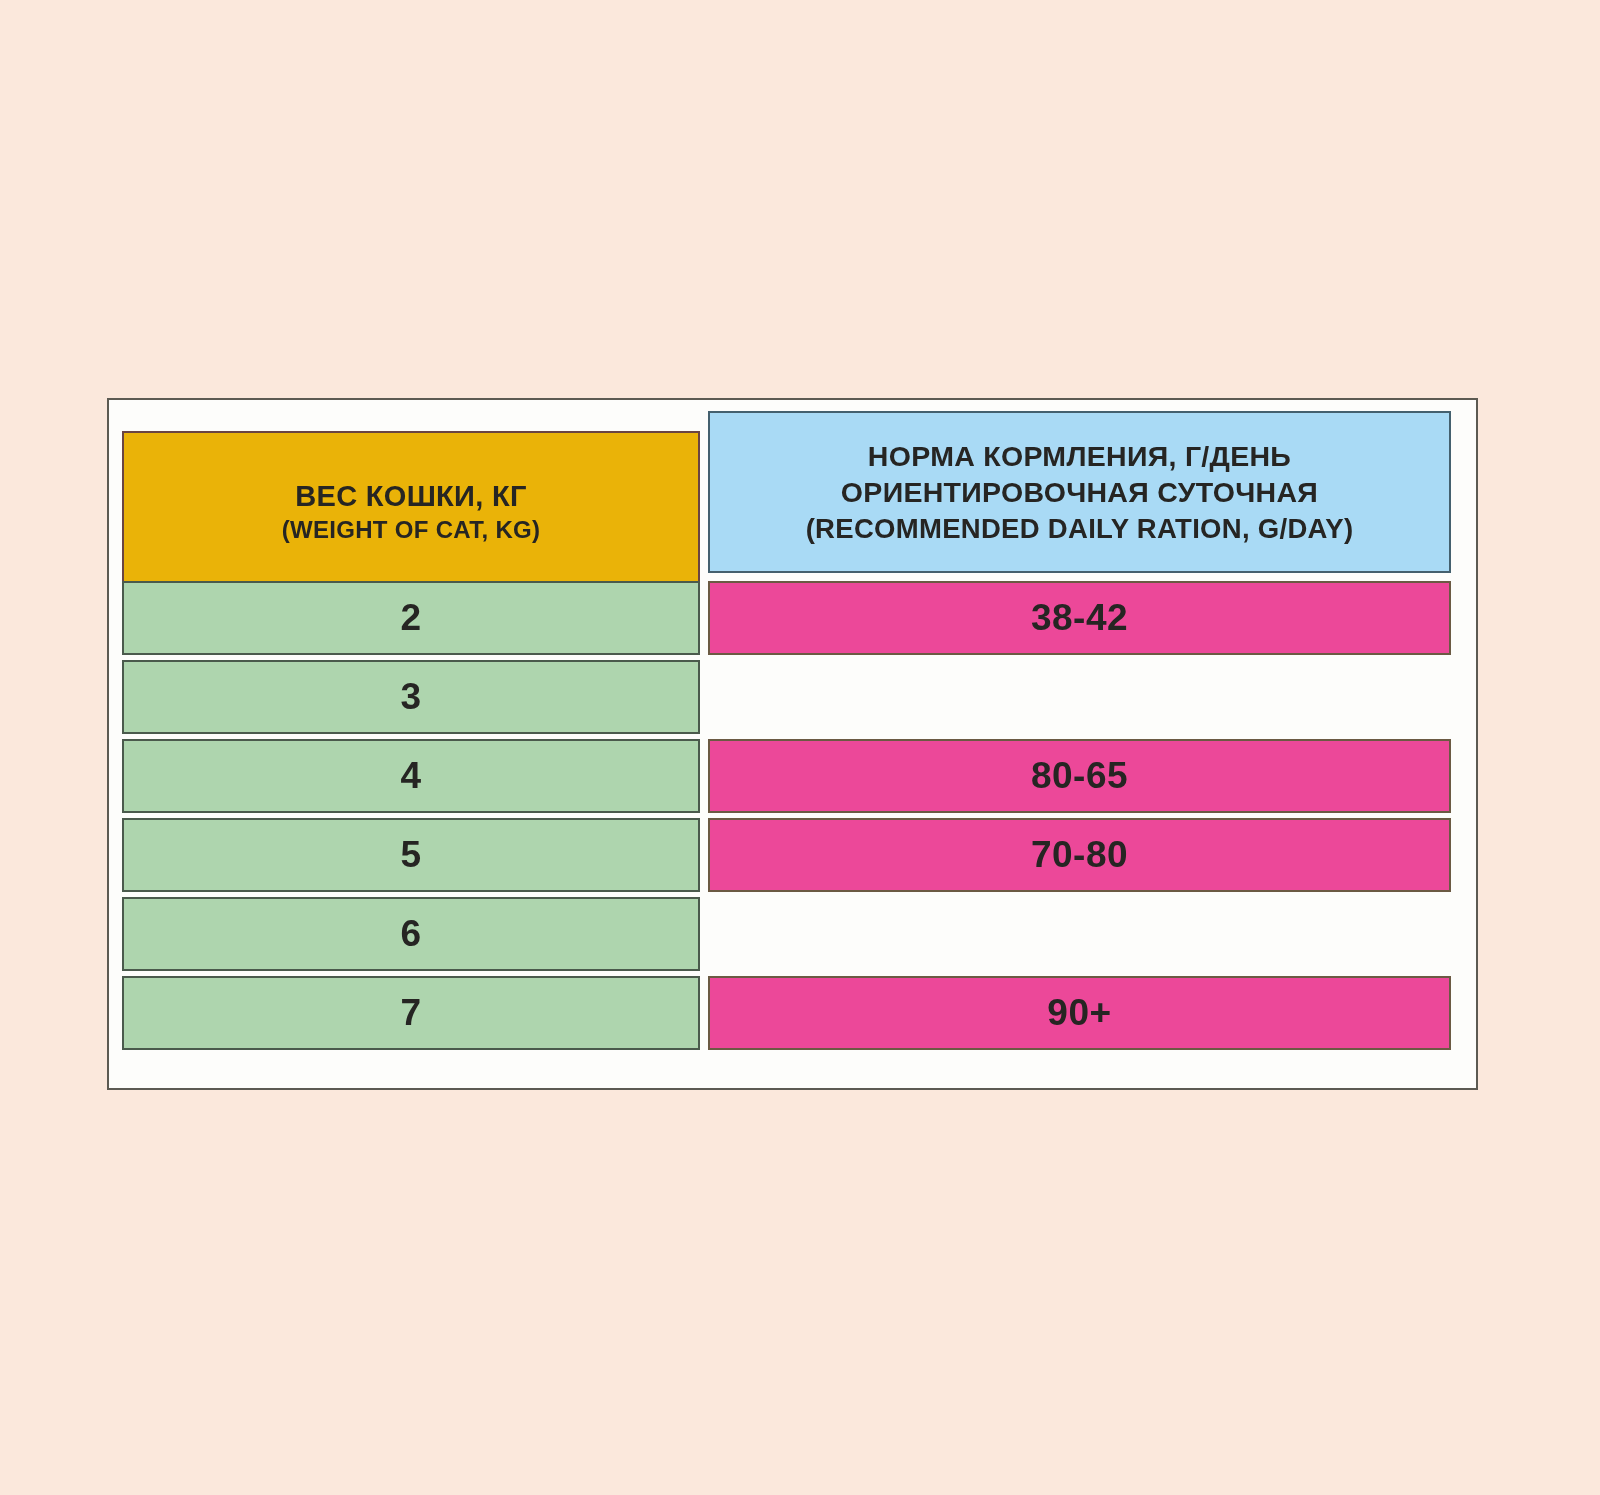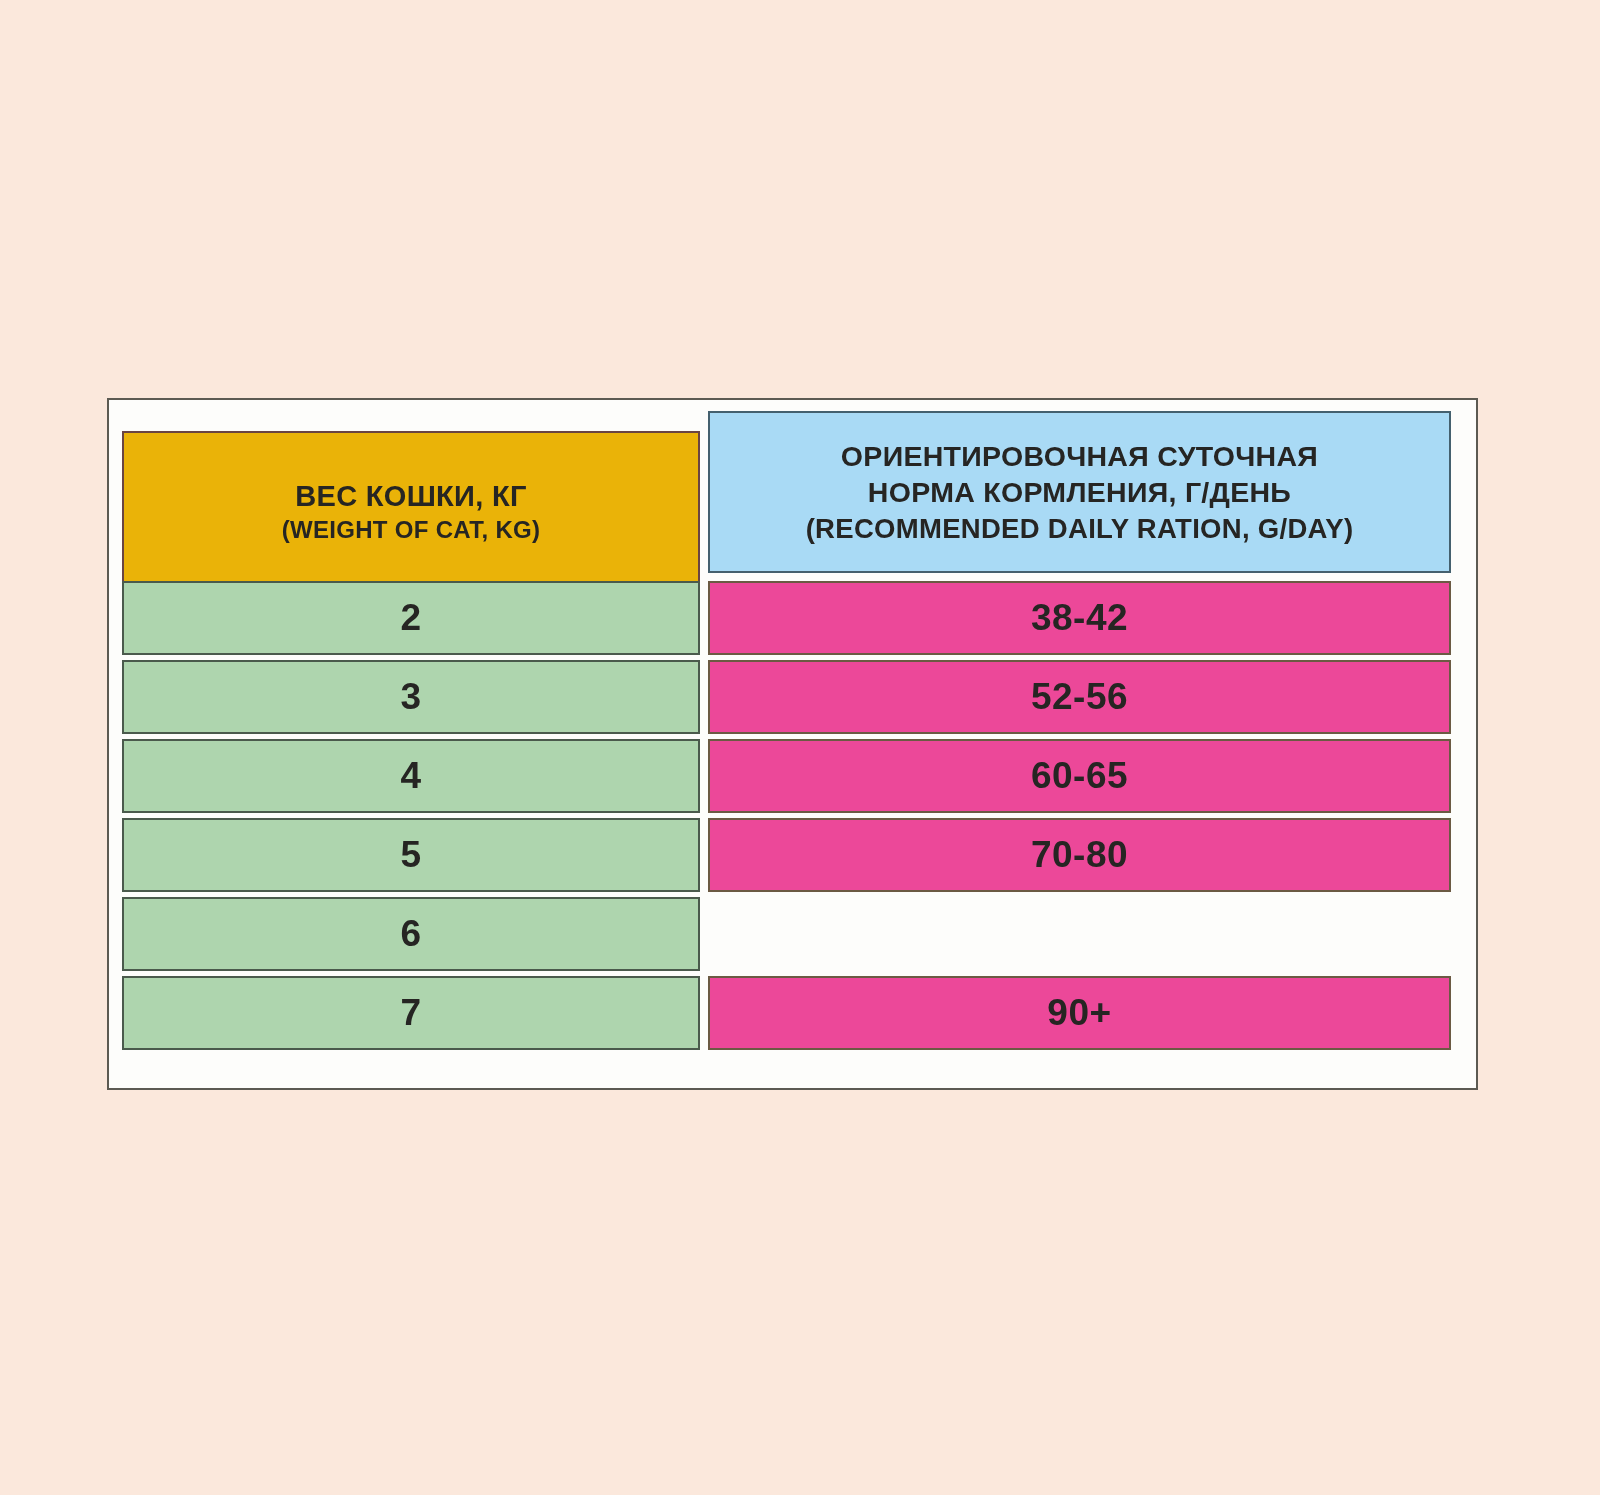--- a/index.html
+++ b/index.html
@@ -109,42 +109,41 @@
       <div class="trow header-row">
 
         <div class="cell header-cell cell-weight col-left">
           <span class="hdr-line hdr-ru">ВЕС КОШКИ, КГ</span>
           <span class="hdr-line hdr-en">(WEIGHT OF CAT, KG)</span>
         </div>
 
         <div class="gap-col"></div>
 
         <div class="cell header-cell cell-ration col-right">
+          <span class="hdr-line hdr-ru">НОРМА КОРМЛЕНИЯ, Г/ДЕНЬ</span>
           <span class="hdr-line hdr-ru">ОРИЕНТИРОВОЧНАЯ СУТОЧНАЯ</span>
-          <span class="hdr-line hdr-ru">НОРМА КОРМЛЕНИЯ, Г/ДЕНЬ</span>
           <span class="hdr-line hdr-en">(RECOMMENDED DAILY RATION, G/DAY)</span>
         </div>
       </div>
 
       <div class="trow data-row">
         <div class="cell data-cell cell-green col-left">2</div>
         <div class="gap-col"></div>
         <div class="cell data-cell cell-orange col-right">38-42</div>
       </div>
 
       <div class="trow data-row">
         <div class="cell data-cell cell-green col-left">3</div>
         <div class="gap-col"></div>
-        <div class="cell data-cell cell-orange col-right">52-56</div>
       </div>
 
       <div class="trow data-row">
         <div class="cell data-cell cell-green col-left">4</div>
         <div class="gap-col"></div>
-        <div class="cell data-cell cell-orange col-right">60-65</div>
+        <div class="cell data-cell cell-orange col-right">80-65</div>
       </div>
 
       <div class="trow data-row">
         <div class="cell data-cell cell-green col-left">5</div>
         <div class="gap-col"></div>
         <div class="cell data-cell cell-orange col-right">70-80</div>
       </div>
 
       <div class="trow data-row">
         <div class="cell data-cell cell-green col-left">6</div>

